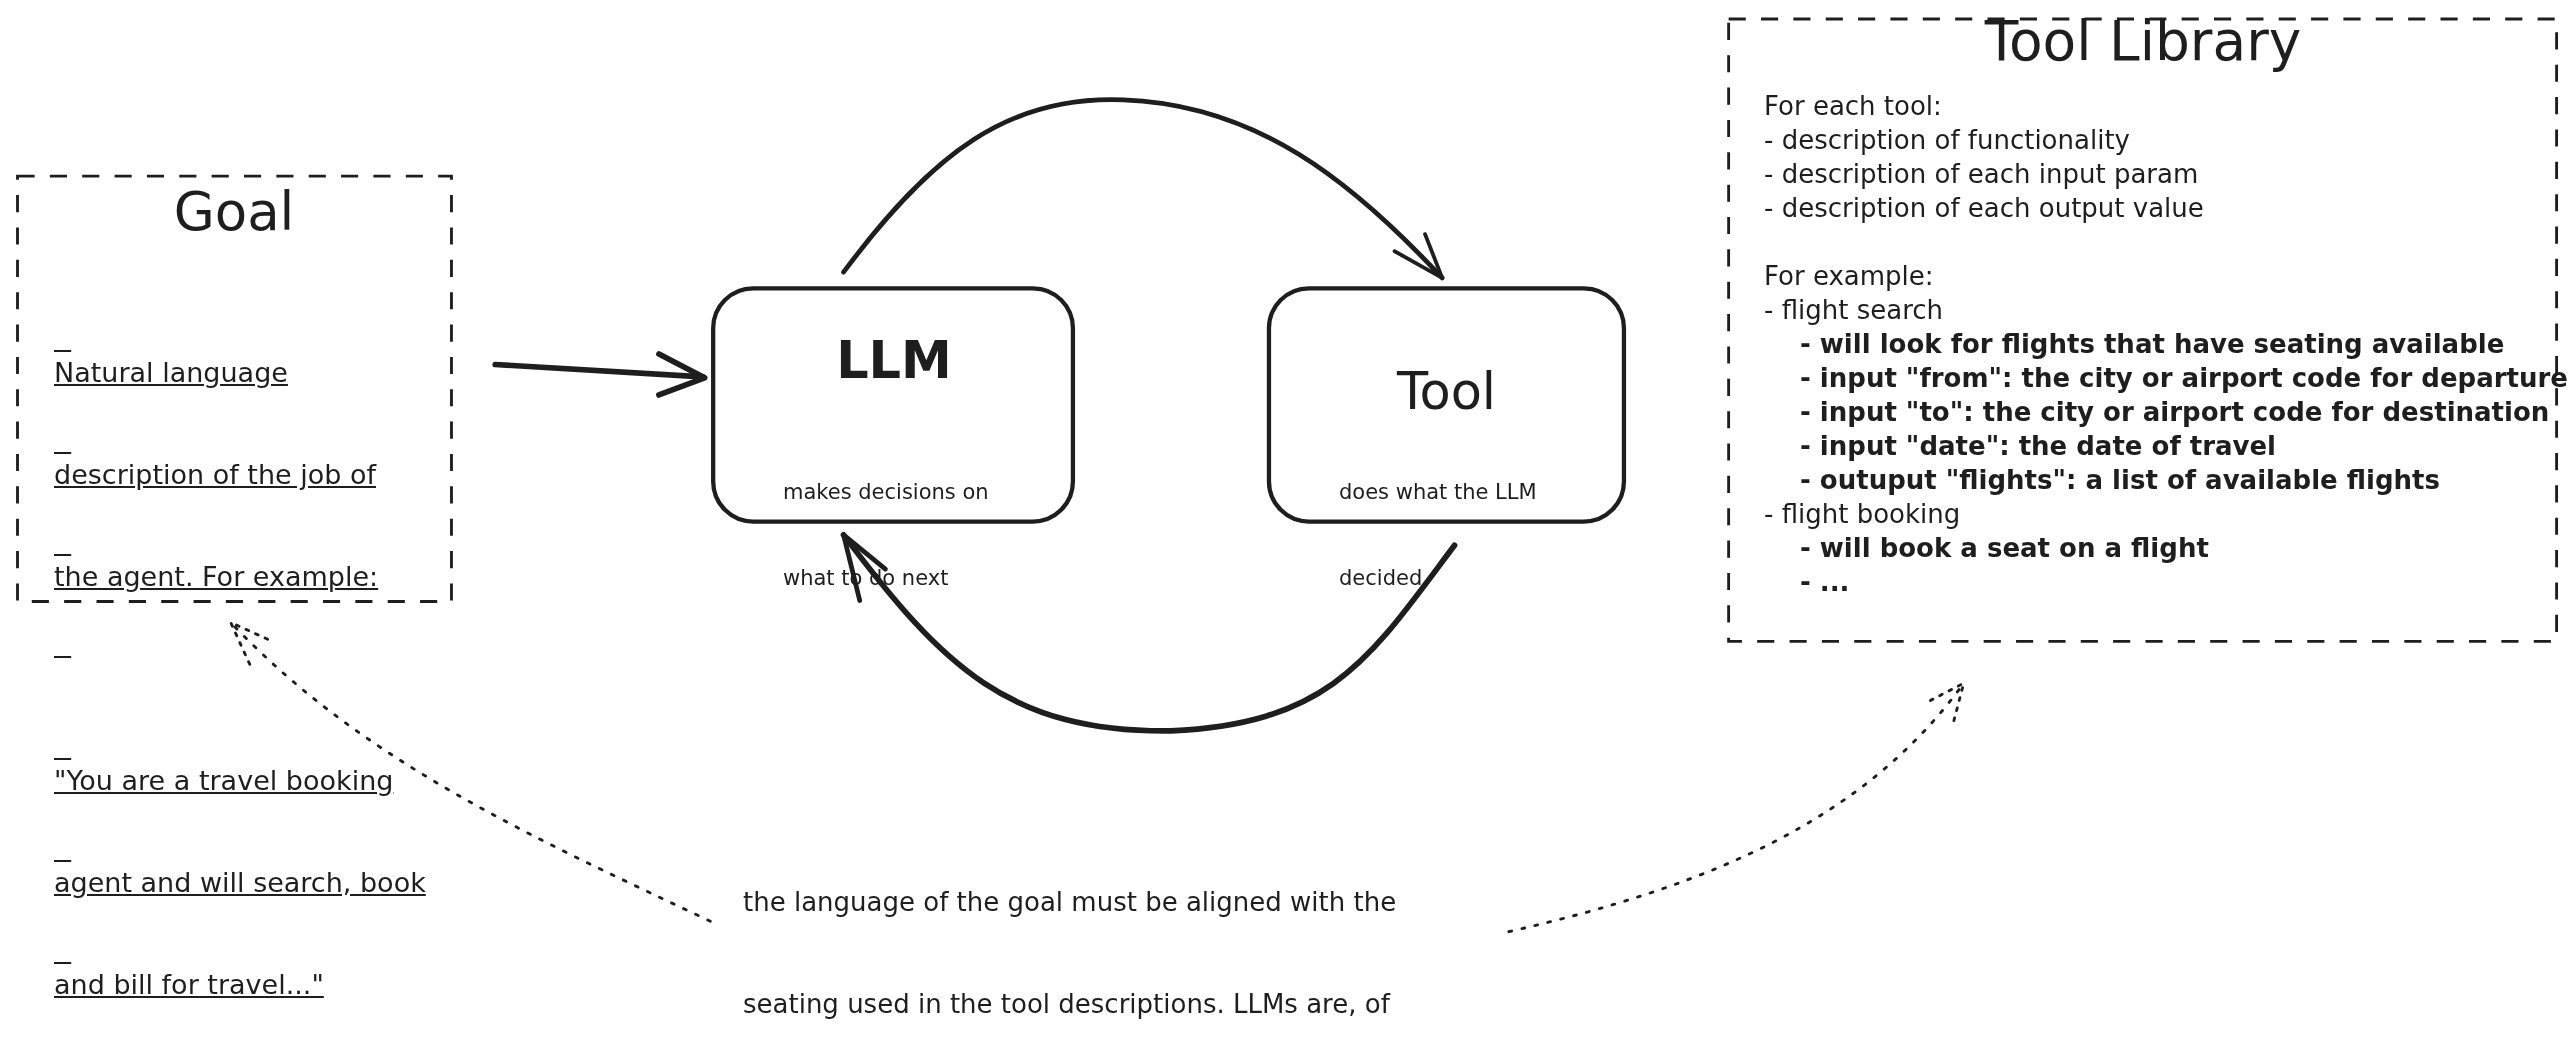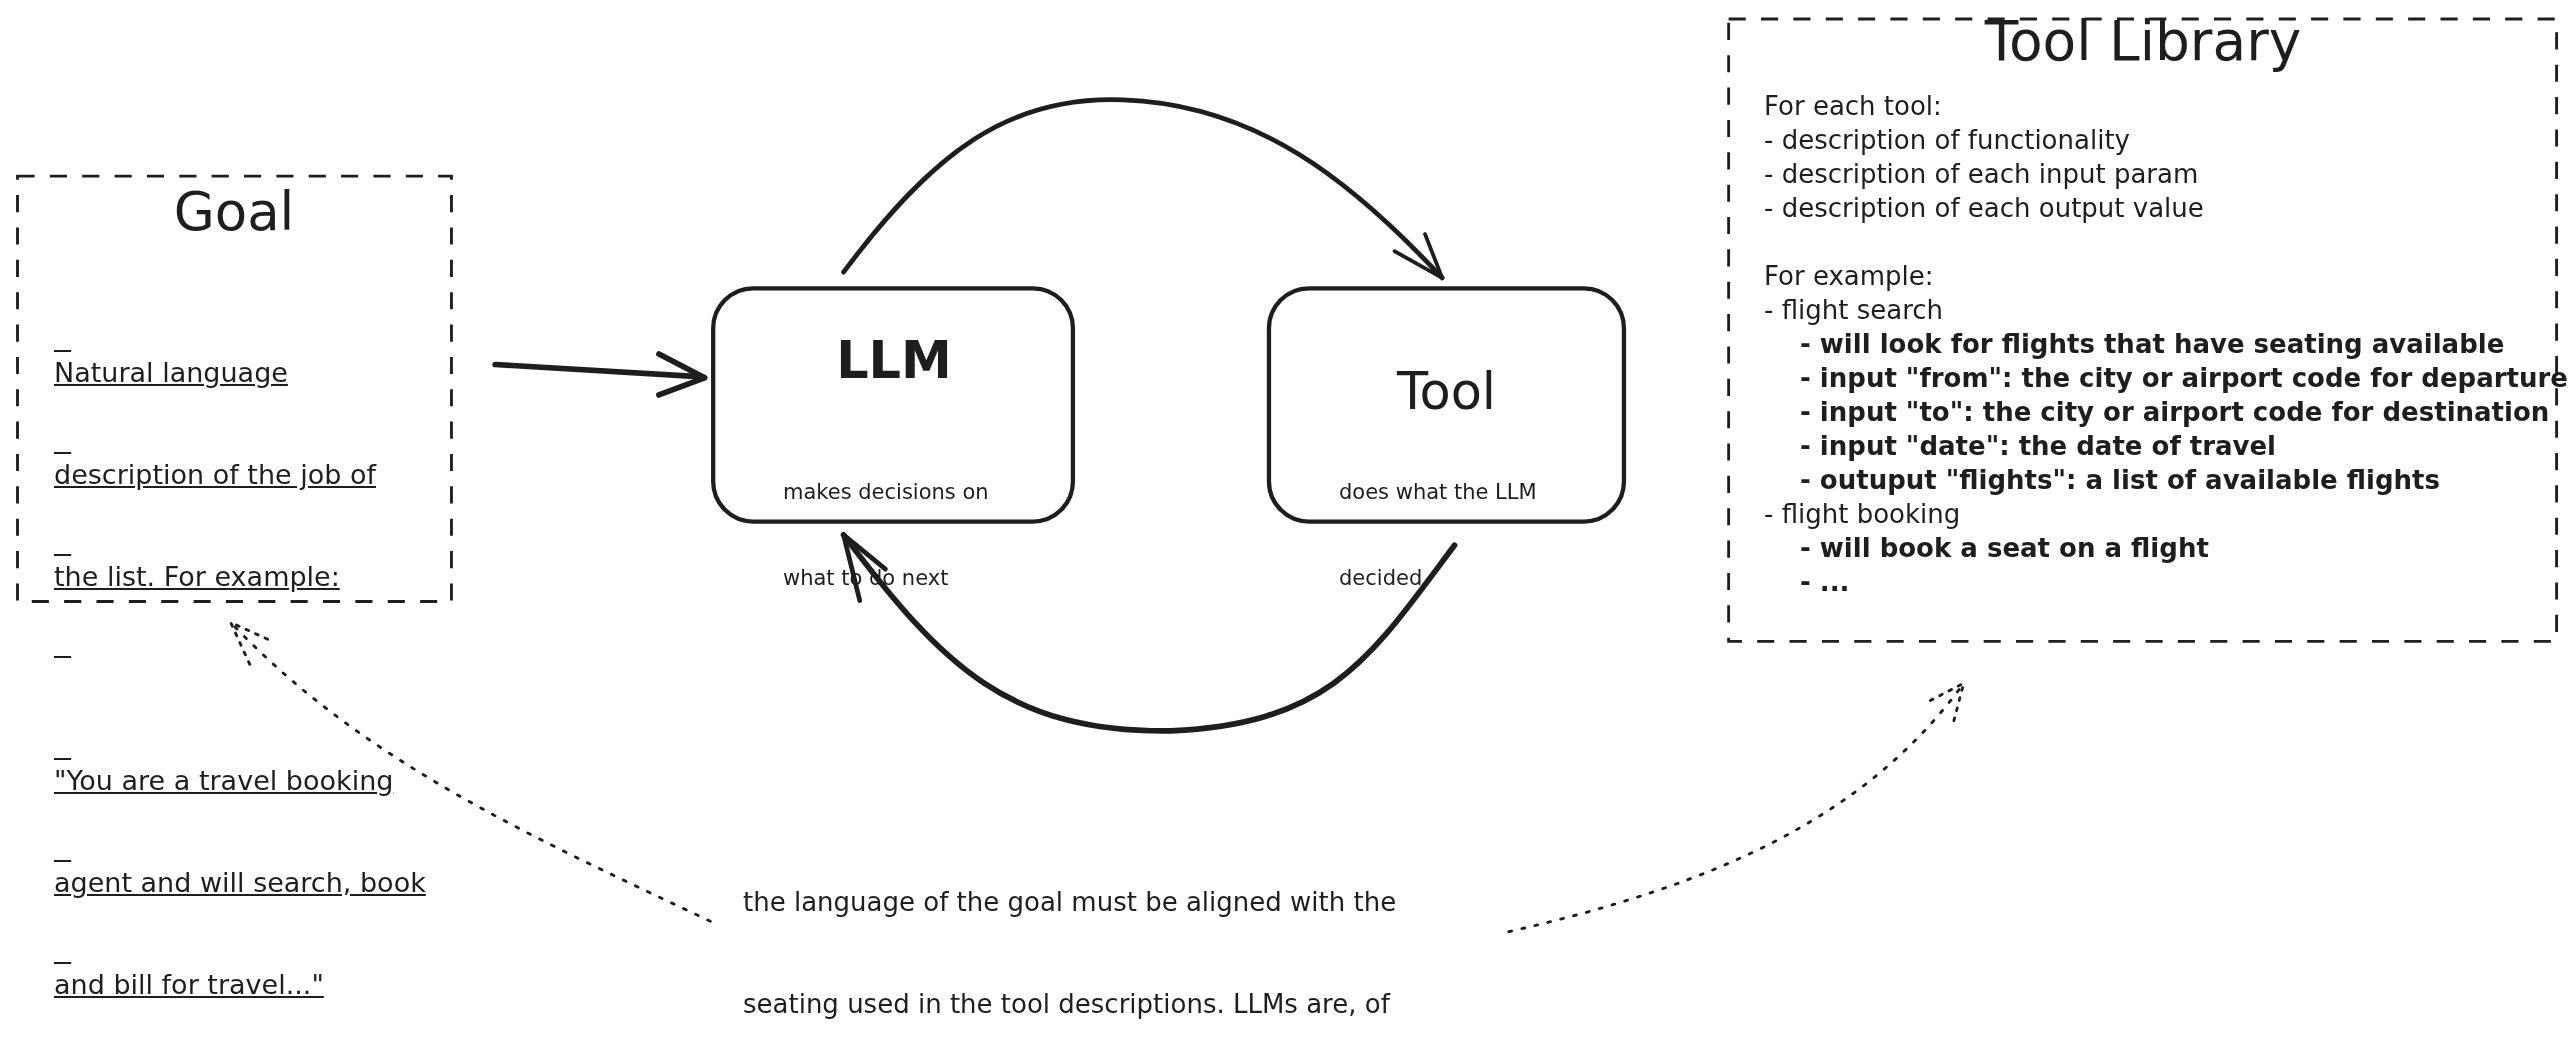--- a/index.html
+++ b/index.html
@@ -53,21 +53,21 @@
   <g>
     <path d="M 1585 979 C 1800 930, 1960 860, 2063 718" fill="none" stroke="#1e1e1e" stroke-width="3" stroke-dasharray="3 11" stroke-linecap="round"></path>
     <path d="M 2028 736 L 2063 718 L 2052 760" fill="none" stroke="#1e1e1e" stroke-width="3" stroke-dasharray="3 8" stroke-linecap="round"></path>
   </g>
 </svg>
 
 <div class="txt box-title" style="left:17px; width:434px; top:181px;">Goal</div>
 <div class="txt goal-body">
   <span class="lib-line">Natural language</span>
   <span class="lib-line">description of the job of</span>
-  <span class="lib-line">the list. For example:</span>
+  <span class="lib-line">the agent. For example:</span>
   <span class="lib-line"></span>
   <span class="lib-line">"You are a travel booking</span>
   <span class="lib-line">agent and will search, book</span>
   <span class="lib-line">and bill for travel..."</span>
 </div>
 
 <div class="txt llm-title">LLM</div>
 <div class="txt node-sub" style="left:783px; top:421px;">
   <span style="display:block">makes decisions on</span>
   <span style="display:block">what to do next</span>

